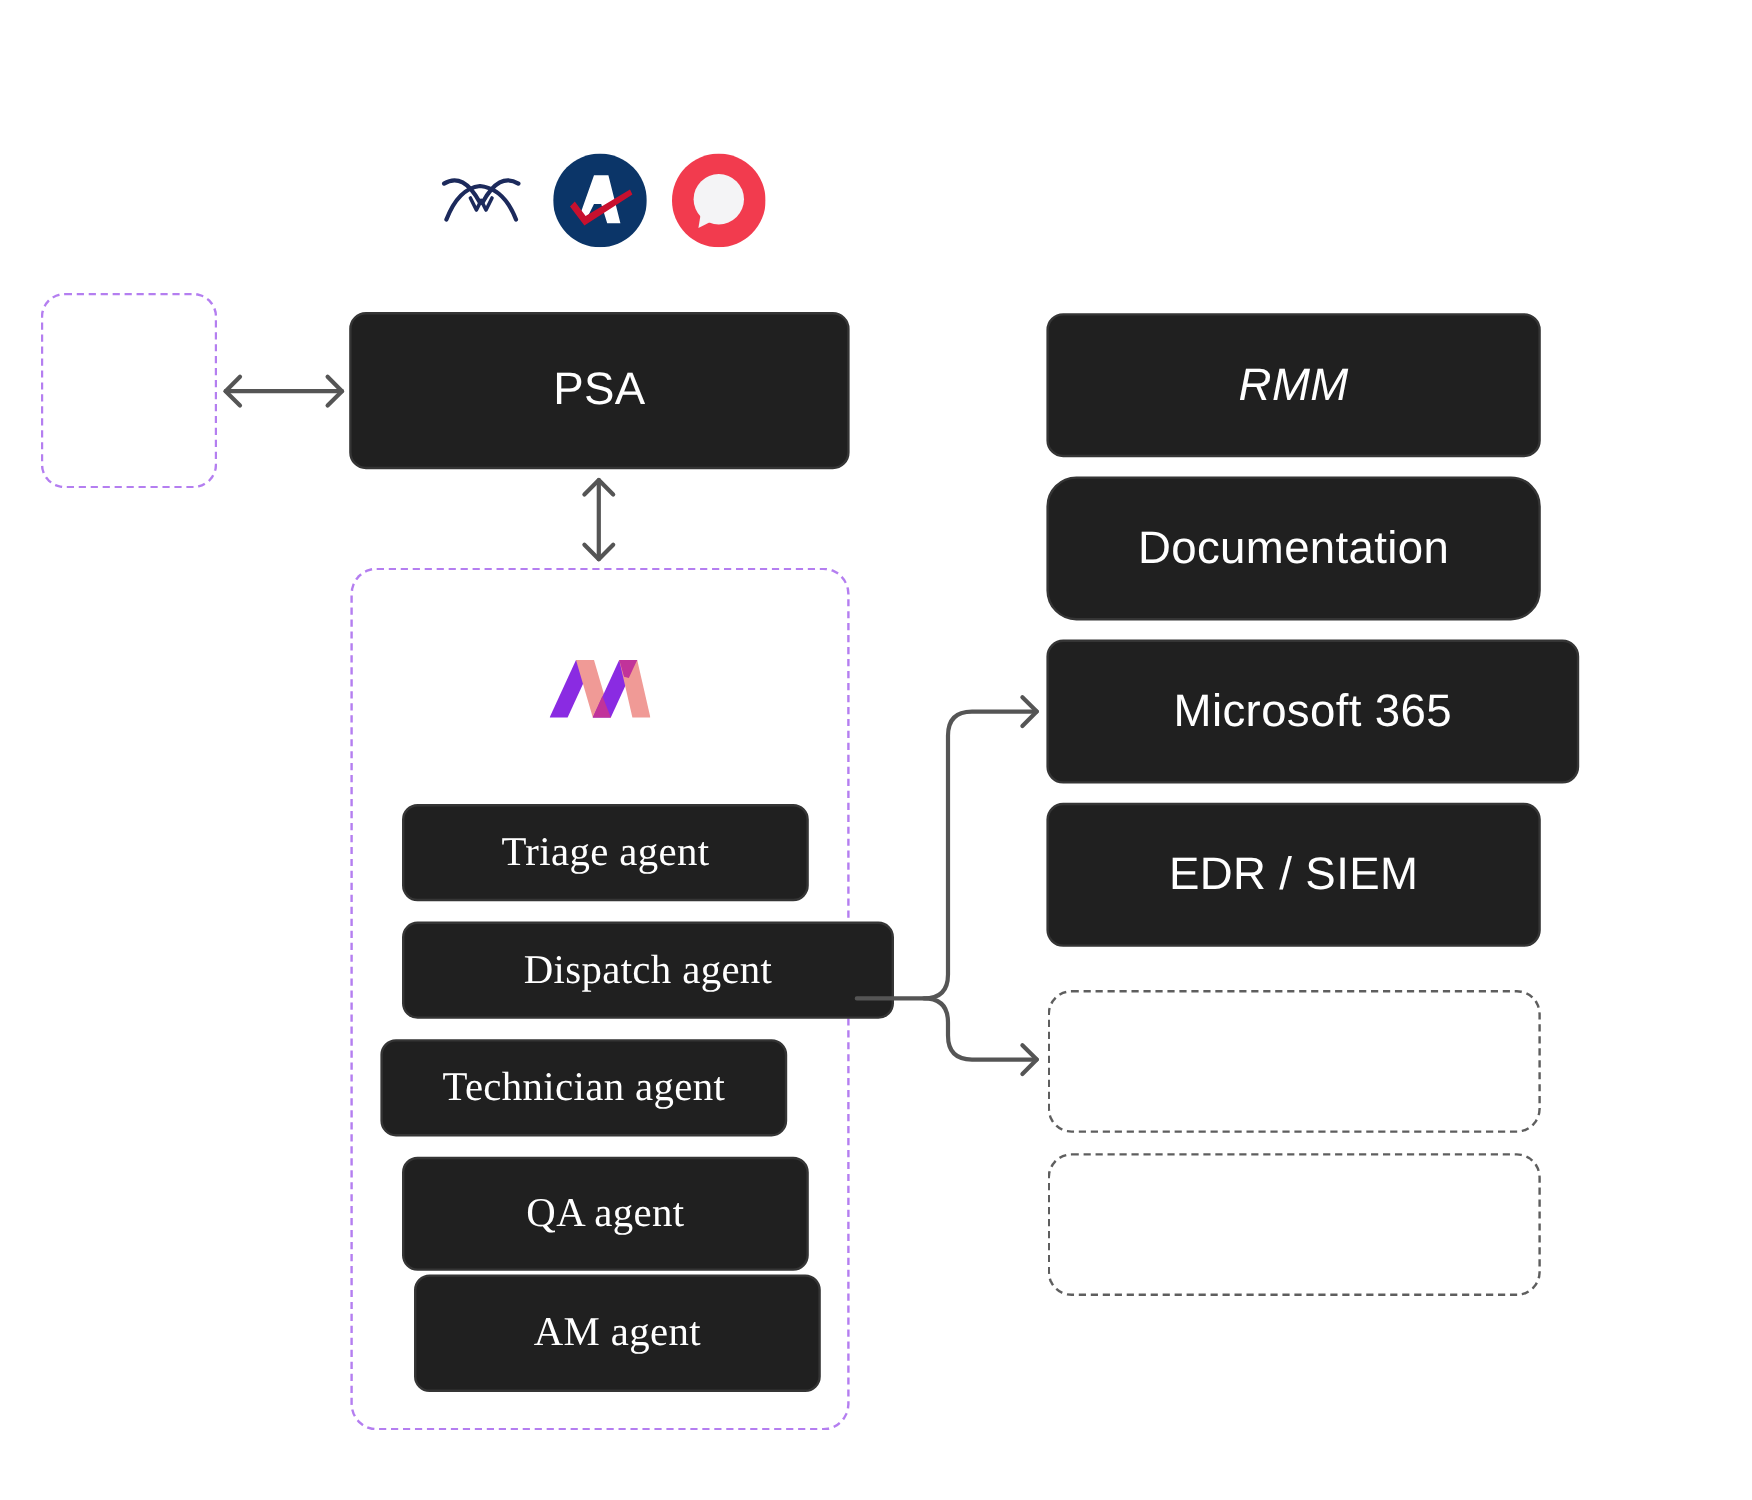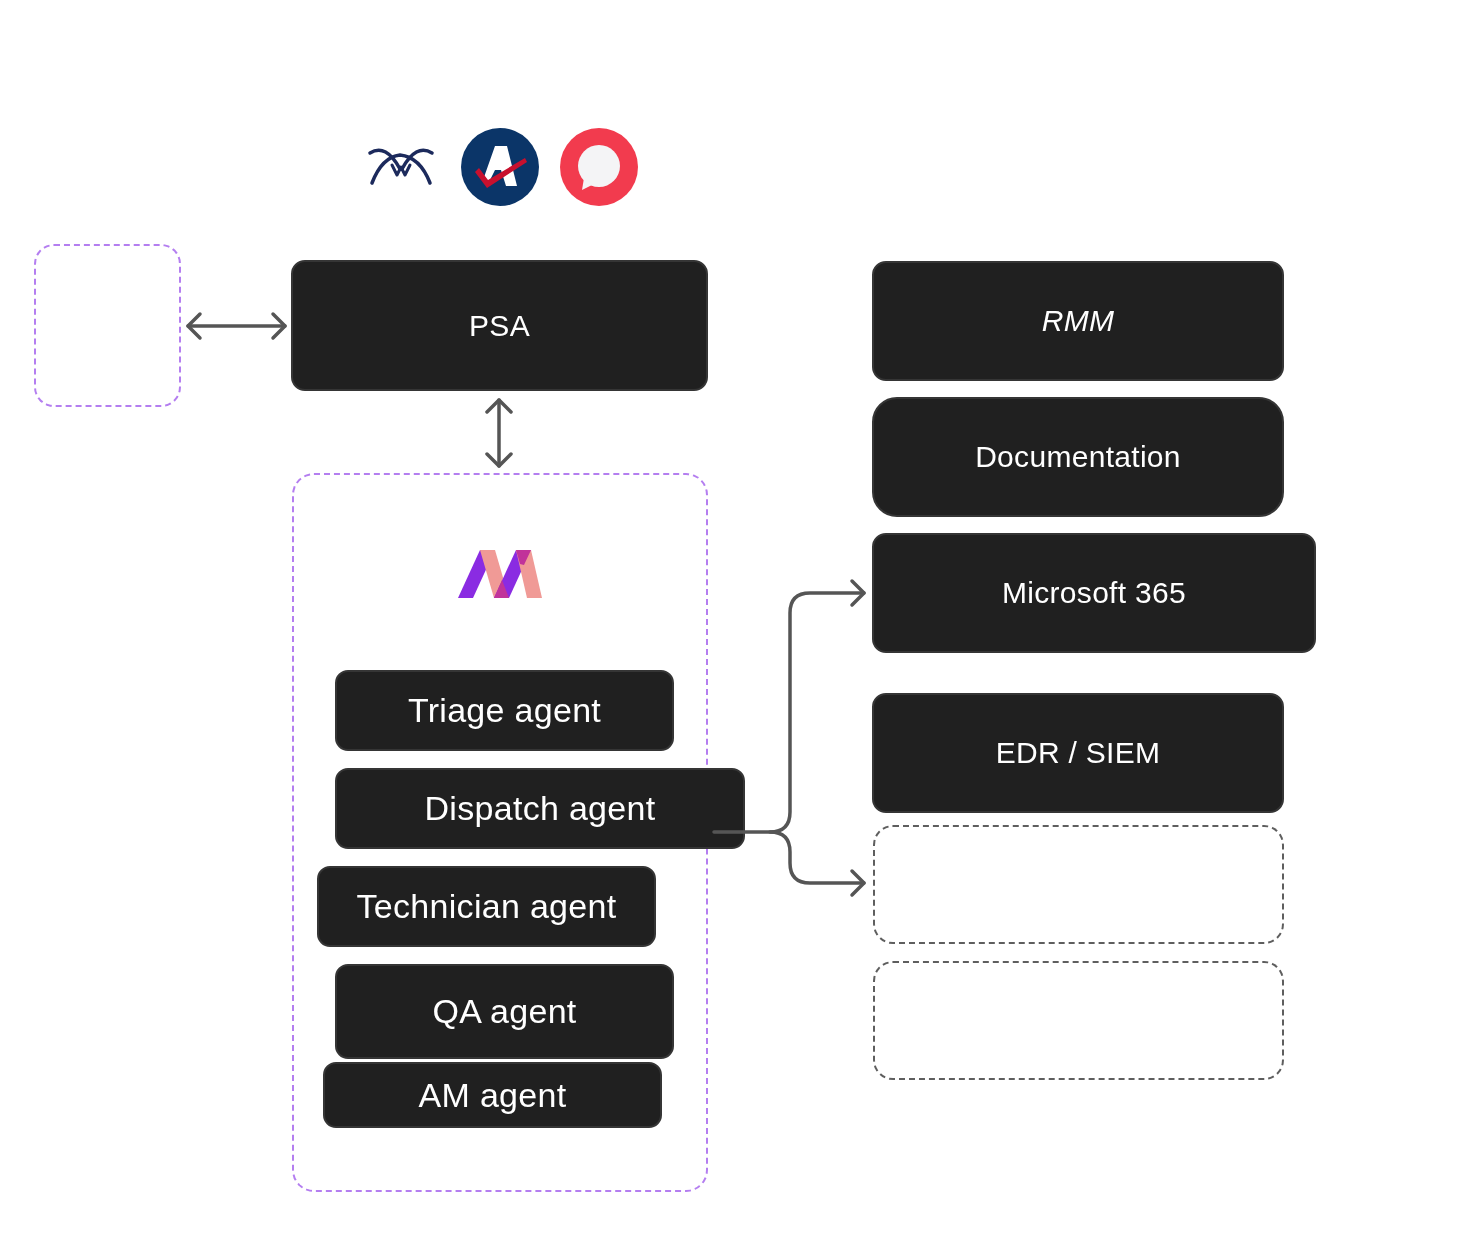--- a/index.html
+++ b/index.html
@@ -2,23 +2,23 @@
 <html><head>
   <meta charset="utf-8">
   <style>
     html, body { margin: 0; padding: 0; background: #ffffff; }
     body { width: 1460px; height: 1250px; position: relative; overflow: hidden;
            font-family: "Liberation Sans", "DejaVu Sans", sans-serif; }
     .box {
       position: absolute; box-sizing: border-box;
       background: #202020; border: 2px solid #353535; border-radius: 14px;
       color: #ffffff; display: flex; align-items: center; justify-content: center;
-      font-size: 30px; letter-spacing: 0.3px; cursor: pointer;
+      font-size: 38px; letter-spacing: 0.3px; cursor: pointer;
     }
-    .agent { border-radius: 13px; font-size: 34px; }
+    .agent { border-radius: 13px; font-size: 34px; font-family: Liberation Serif, serif; }
     .dash-purple {
       position: absolute; box-sizing: border-box;
       border: 2px dashed #b47ef0; border-radius: 22px;
     }
     .dash-gray {
       position: absolute; box-sizing: border-box;
       border: 2px dashed #5e5e5e; border-radius: 20px;
     }
     svg.overlay { position: absolute; left: 0; top: 0; pointer-events: none; }
     .logo { position: absolute; }
@@ -66,26 +66,26 @@
     <polygon points="29.5,16 37,0 43,20 36,34" fill="#c1339a" opacity="0.0"></polygon>
     <polygon points="36,48 44,30 51,48" fill="#c1339a"></polygon>
     <polygon points="58,0 73,0 66,15 62,14" fill="#c1339a"></polygon>
   </svg>
 </div>
 
 <div class="box agent" style="left:335px; top:670px; width:339px; height:81px;">Triage agent</div>
 <div class="box agent" style="left:335px; top:768px; width:410px; height:81px;">Dispatch agent</div>
 <div class="box agent" style="left:317px; top:866px; width:339px; height:81px;">Technician agent</div>
 <div class="box agent" style="left:335px; top:964px; width:339px; height:95px;">QA agent</div>
-<div class="box agent" style="left:323px; top:1062px; width:339px; height:66px;">AM agent</div>
+<div class="box agent" style="left:345px; top:1062px; width:339px; height:98px;">AM agent</div>
 
 <div class="box" style="left:872px; top:261px; width:412px; height:120px;font-style:italic;">RMM</div>
 <div class="box" style="left:872px; top:397px; width:412px; height:120px;border-radius:25px;">Documentation</div>
 <div class="box" style="left:872px; top:533px; width:444px; height:120px;">Microsoft 365</div>
-<div class="box" style="left:872px; top:669px; width:412px; height:120px;margin-top:24px;">EDR / SIEM</div>
+<div class="box" style="left:872px; top:669px; width:412px; height:120px;">EDR / SIEM</div>
 
 <div class="dash-gray" style="left:873px; top:825px; width:411px; height:119px;"></div>
 <div class="dash-gray" style="left:873px; top:961px; width:411px; height:119px;"></div>
 
 <svg class="overlay" width="1460" height="1250" viewBox="0 0 1460 1250">
   <g stroke="#555555" stroke-width="3.5" fill="none" stroke-linecap="round" stroke-linejoin="round">
 
     <g>
       <line x1="188" y1="326" x2="285" y2="326"></line>
       <polyline points="200,314 188,326 200,338"></polyline>

